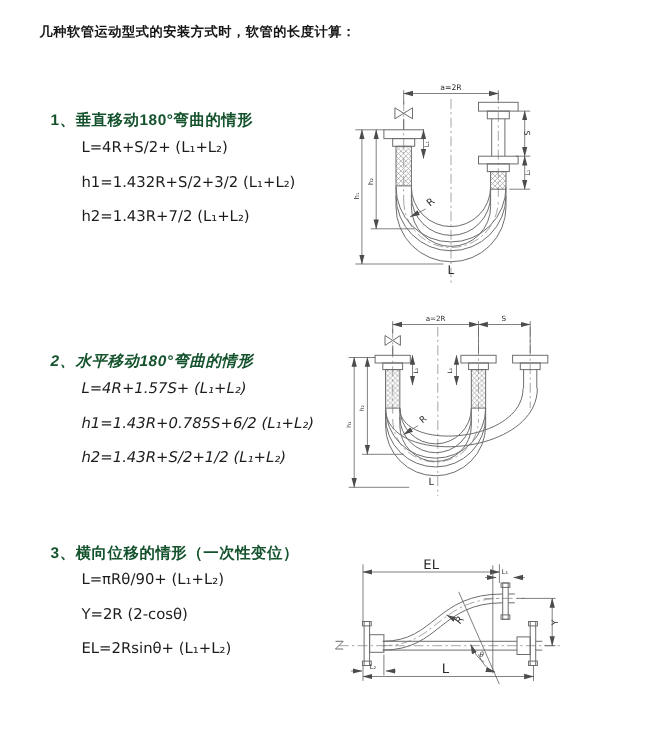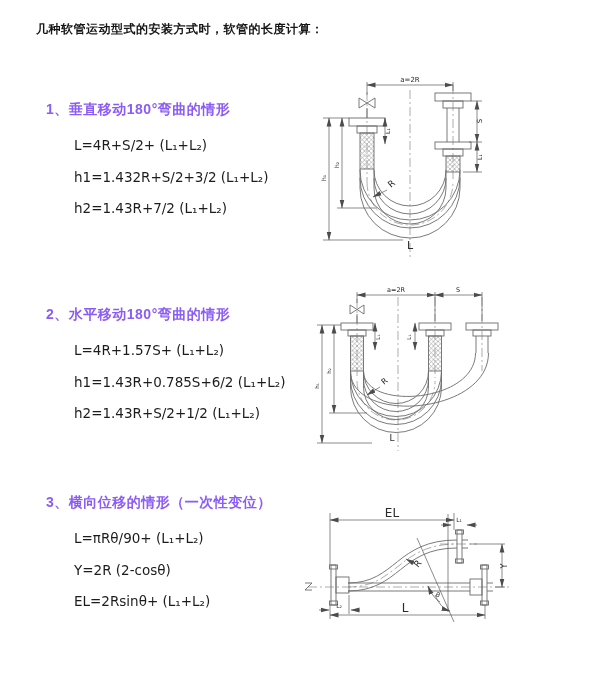--- a/index.html
+++ b/index.html
@@ -6,27 +6,27 @@
   body{
     width:600px;height:675px;background:#ffffff;position:relative;overflow:hidden;
     font-family:"Liberation Sans","DejaVu Sans",sans-serif;color:#1a1a1a;
   }
   .page{position:absolute;inset:0;}
   .doc-title{
     position:absolute;left:36px;top:21px;font-size:12px;font-weight:600;
     letter-spacing:0.5px;color:#161616;
   }
   .section{position:absolute;left:46px;}
-  .sec-heading{font-size:14px;font-weight:600;color:#8b5cf6;letter-spacing:0.5px;}
-  .formulas{margin-left:28px;margin-top:11px;}
+  .sec-heading{font-size:14px;font-weight:600;color:#14532d;letter-spacing:0.5px;}
+  .formulas{margin-left:28px;}
   .formula{
     font-family:"DejaVu Sans","Liberation Sans",sans-serif;
     font-size:13.5px;height:31.5px;line-height:31.5px;color:#1c1c1c;white-space:pre;
   }
-  #s1{top:101px;} #s2{top:306px;} #s3{top:494px;}
+  #s1{top:101px;} #s2{top:320px;font-style:italic;} #s3{top:494px;}
   .diagram{position:absolute;}
   #d1{left:315px;top:70px;} #d2{left:312px;top:283px;} #d3{left:300px;top:498px;}
   svg .ln{stroke:#6b6b6b;stroke-width:0.9;fill:none;}
   svg .dim{stroke:#5a5a5a;stroke-width:0.7;fill:none;}
   svg .cl{stroke:#8a8a8a;stroke-width:0.7;fill:none;stroke-dasharray:9 3 2 3;}
   svg text{font-family:"DejaVu Sans",sans-serif;fill:#2a2a2a;}
 </style>
 </head>
 <body>
 

